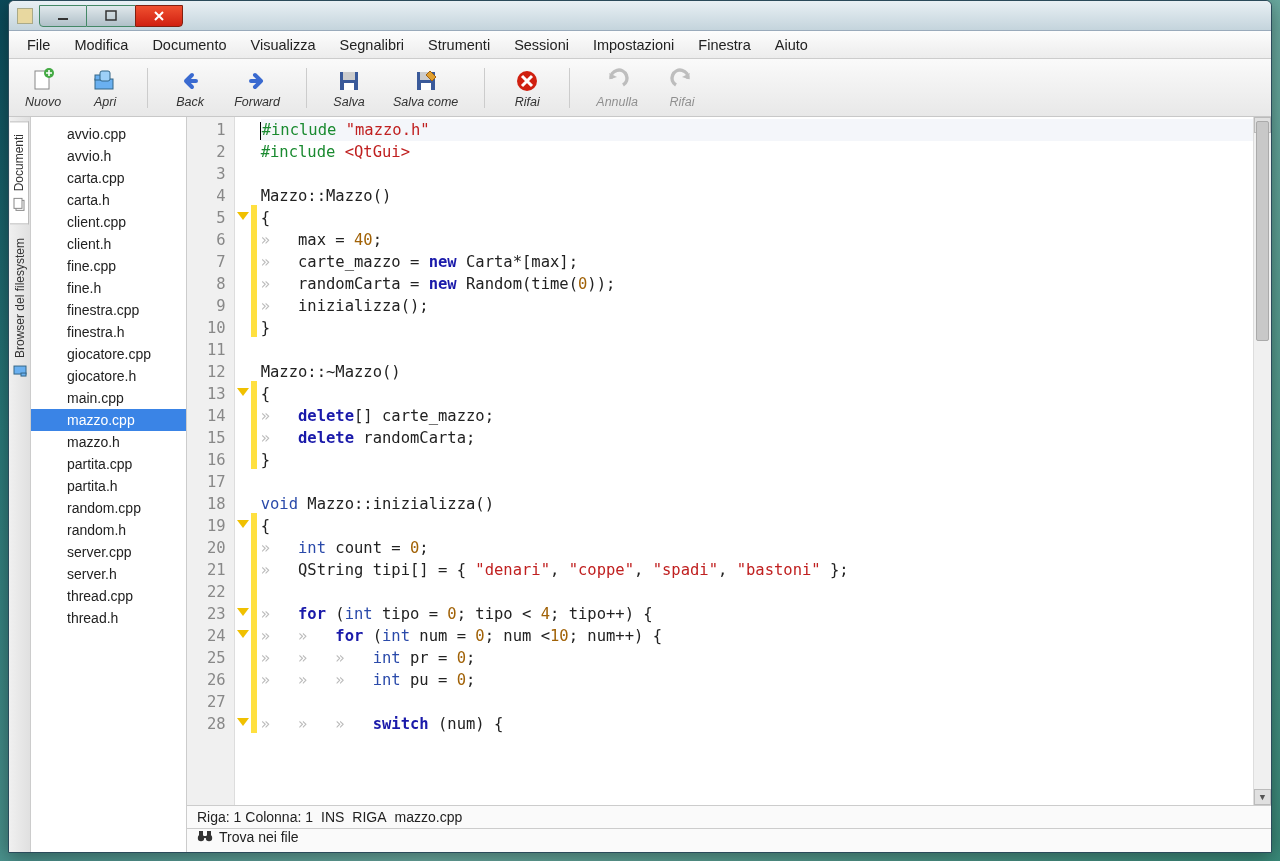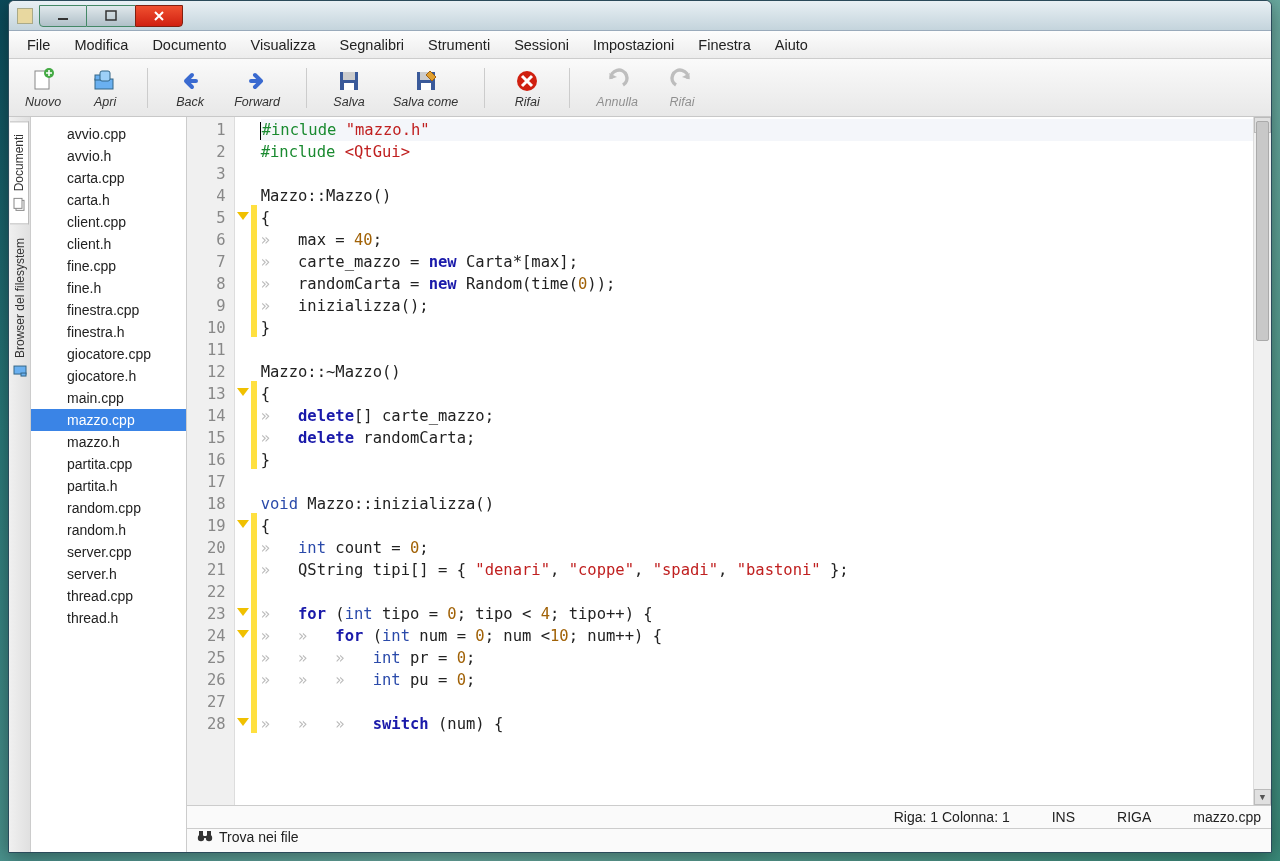--- a/index.html
+++ b/index.html
@@ -149,24 +149,23 @@
 .scrollbar-v .thumb {
   position:absolute; left:2px; right:2px; top:4px; height:220px;
   background:#c8c8c8; border:1px solid #aaa; border-radius:2px;
 }
 .scrollbar-v .arrow { position:absolute; left:0; right:0; height:16px; background:#e0e0e0; border:1px solid #bbb; display:flex; align-items:center; justify-content:center; font-size:9px; color:#555;}
 .scrollbar-v .arrow.up { top:0; }
 .scrollbar-v .arrow.dn { bottom:0; }
 
 .status {
   height:23px; border-top:1px solid #ccc;
-  display:flex; align-items:center; gap:42px;
+  display:flex; align-items:center; gap:8px;
   padding:0 10px; font-size:14px; color:#222;
   background:#fafafa;
-  justify-content:flex-end;
 }
 .findbar {
   height:24px; border-top:1px solid #ccc;
   display:flex; gap:6px;
   padding:0 10px; font-size:14px; color:#222;
   background:#fafafa;
 }
 </style>
 </head>
 <body>

